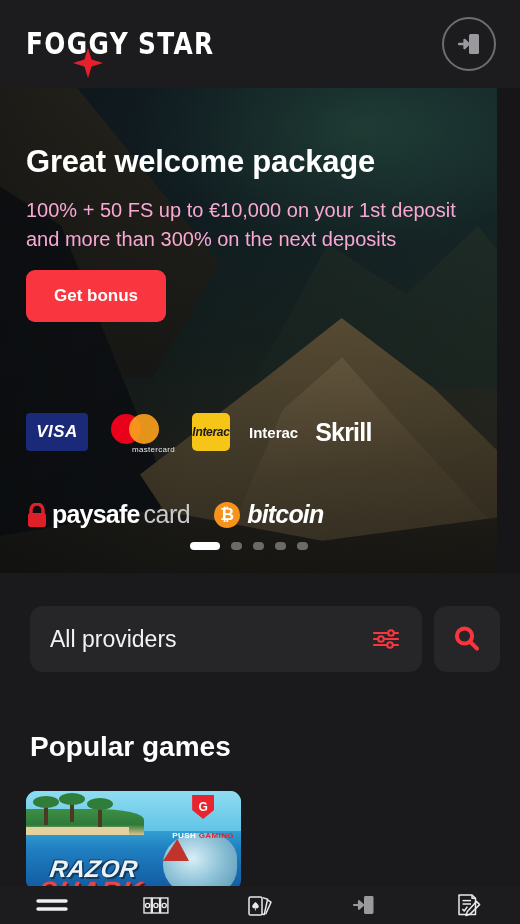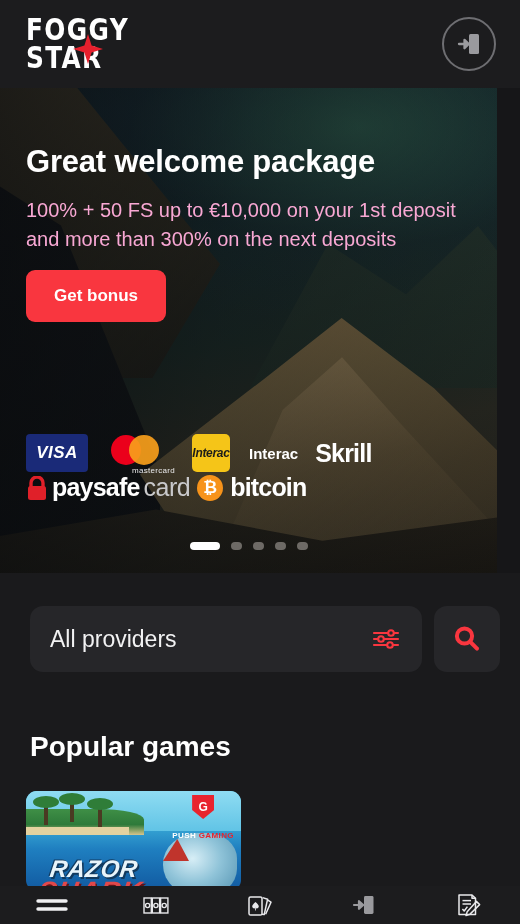--- a/index.html
+++ b/index.html
@@ -19,21 +19,21 @@
   
   .header {
     height:88px;
     flex:0 0 88px;
     background:#1c1c1e;
     display:flex; align-items:center; justify-content:space-between;
     padding:0 24px 0 26px;
   }
   .logo {
     position:relative;
-    display:flex; flex-direction:column;
+    display:flex; flex-direction:row;
     line-height:0.92;
     user-select:none;
   }
   .logo-line {
     font-family:"DejaVu Sans", sans-serif;
     font-weight:bold;
     font-size:30px;
     letter-spacing:1.5px;
     color:#ffffff;
     font-stretch:condensed;
@@ -152,22 +152,22 @@
     border:none;
     border-radius:9px;
     padding:16px 28px;
     cursor:pointer;
   }
   .pay-row {
     position:absolute;
     left:26px;
     display:flex; align-items:center;
   }
-  .pay-row-1 { top:345px; gap:17px; }
-  .pay-row-2 { top:385px; gap:7px; }
+  .pay-row-1 { top:324px; gap:17px; }
+  .pay-row-2 { top:412px; gap:24px; }
 
   .visa {
     width:62px; height:38px;
     background:#1a2a78;
     border-radius:4px;
     display:flex; align-items:center; justify-content:center;
   }
   .visa span {
     color:#ffffff; font-size:17px; font-weight:bold;
     font-style:italic; letter-spacing:0.5px;
@@ -195,21 +195,21 @@
   .psc-lock { width:22px; height:24px; }
   .psc-a { color:#ffffff; font-size:25px; font-weight:bold; letter-spacing:-0.8px; }
   .psc-b { color:#c9c9cb; font-size:25px; font-weight:400; letter-spacing:-0.5px; }
   .btc { display:flex; align-items:center; gap:7px; }
   .btc-coin {
     width:26px; height:26px; border-radius:50%; background:#f7931a;
     display:flex; align-items:center; justify-content:center;
     color:#ffffff; font-size:17px; font-weight:bold;
   }
   .btc-txt {
-    color:#ffffff; font-size:25px; font-weight:bold; 
+    color:#ffffff; font-size:25px; font-weight:bold; font-style:italic;
     letter-spacing:-0.8px;
   }
 
   .dots {
     position:absolute;
     left:0; right:0; bottom:23px;
     display:flex; align-items:center; justify-content:center; gap:11px;
   }
   .dot { width:11px; height:8px; border-radius:4px; background:rgba(180,175,170,0.55); }
   .dot.active { width:30px; background:#ffffff; }

